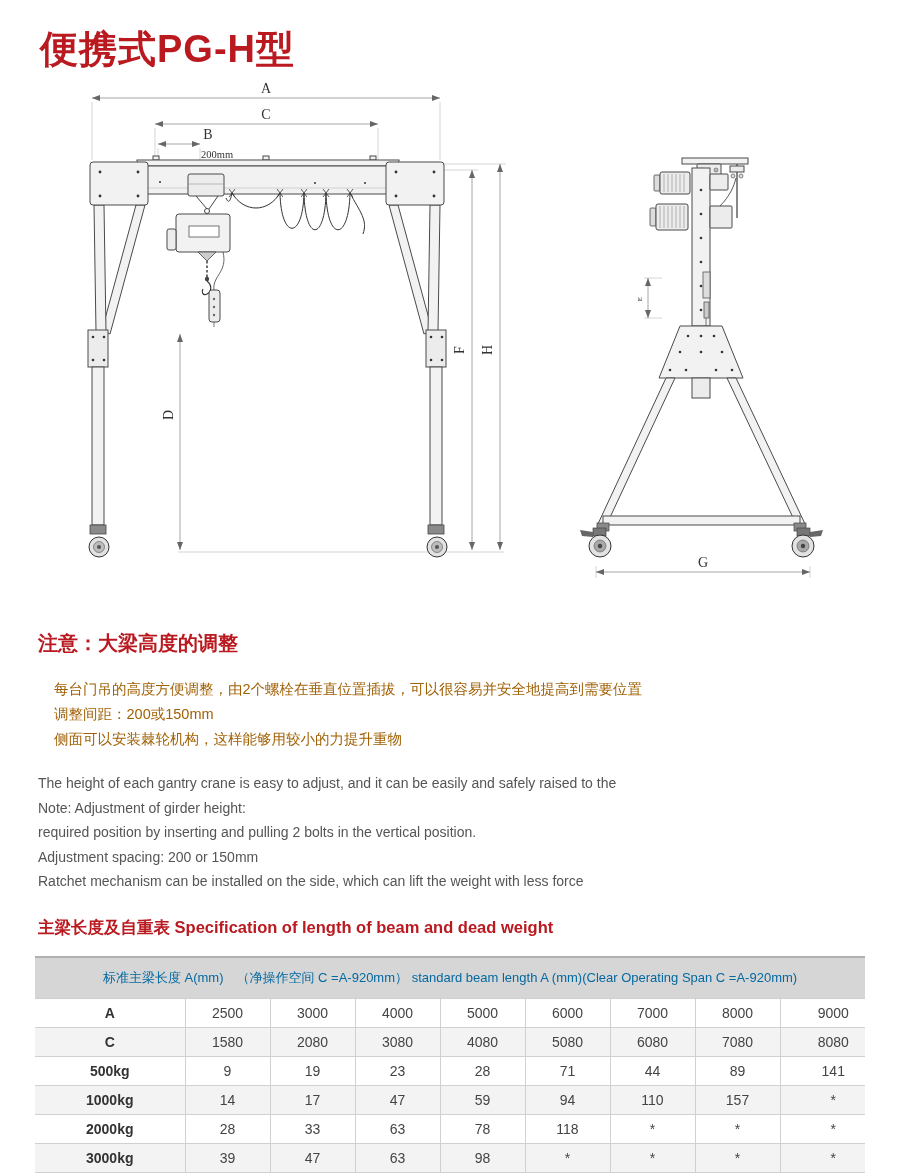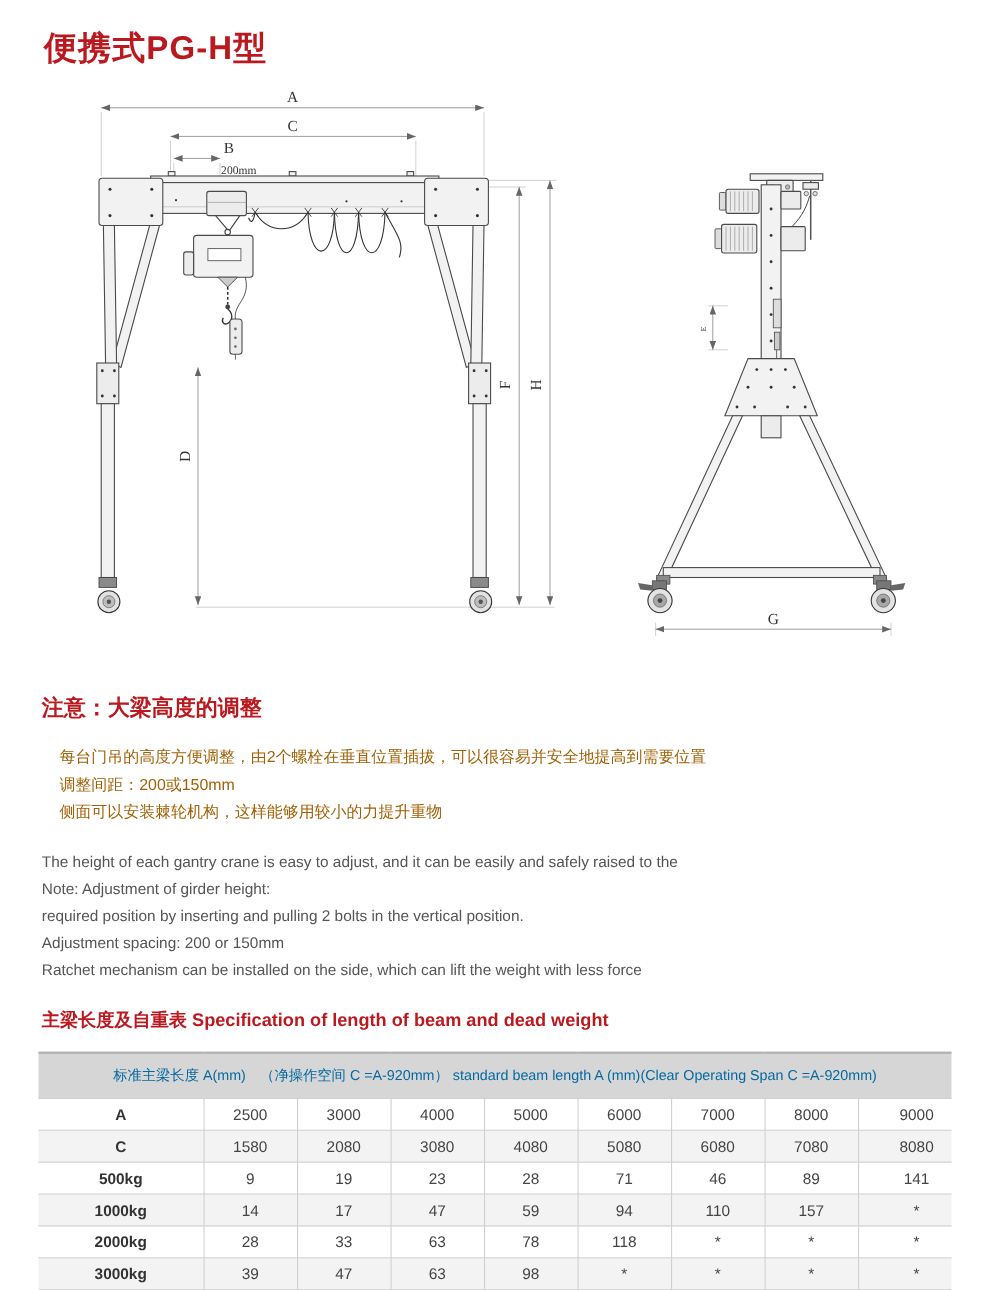--- a/index.html
+++ b/index.html
@@ -8,21 +8,21 @@
     --row-alt:#f3f3f3;
     --tbl-border:#d0d0d0;
   }
   html,body{margin:0;padding:0;}
   body{
     width:900px;height:1173px;position:relative;background:#fff;
     font-family:"Liberation Sans",sans-serif;color:#555;overflow:hidden;
   }
   .page-title{
     position:absolute;left:40px;top:24px;margin:0;
-    font-size:30px;font-weight:bold;color:var(--accent);letter-spacing:1px;
+    font-size:38px;font-weight:bold;color:var(--accent);letter-spacing:1px;
   }
   svg.front{position:absolute;left:60px;top:80px;}
   svg.side{position:absolute;left:570px;top:80px;}
   svg text{font-family:"Liberation Serif",serif;fill:#333;}
   .struct{fill:#f2f2f2;stroke:#4a4a4a;stroke-width:1;}
   .struct2{fill:#ececec;stroke:#4a4a4a;stroke-width:1;}
   .dim{stroke:#8f8f8f;stroke-width:.8;fill:none;}
   .ext{stroke:#b9b9b9;stroke-width:.6;fill:none;}
   .cable{stroke:#333;stroke-width:1;fill:none;}
   .bolt{fill:#333;stroke:none;}
@@ -347,21 +347,21 @@
         <td>7080</td>
         <td>8080</td>
       </tr>
       <tr>
         <td class="rowlabel">500kg</td>
         <td>9</td>
         <td>19</td>
         <td>23</td>
         <td>28</td>
         <td>71</td>
-        <td>46</td>
+        <td>44</td>
         <td>89</td>
         <td>141</td>
       </tr>
       <tr class="alt">
         <td class="rowlabel">1000kg</td>
         <td>14</td>
         <td>17</td>
         <td>47</td>
         <td>59</td>
         <td>94</td>

